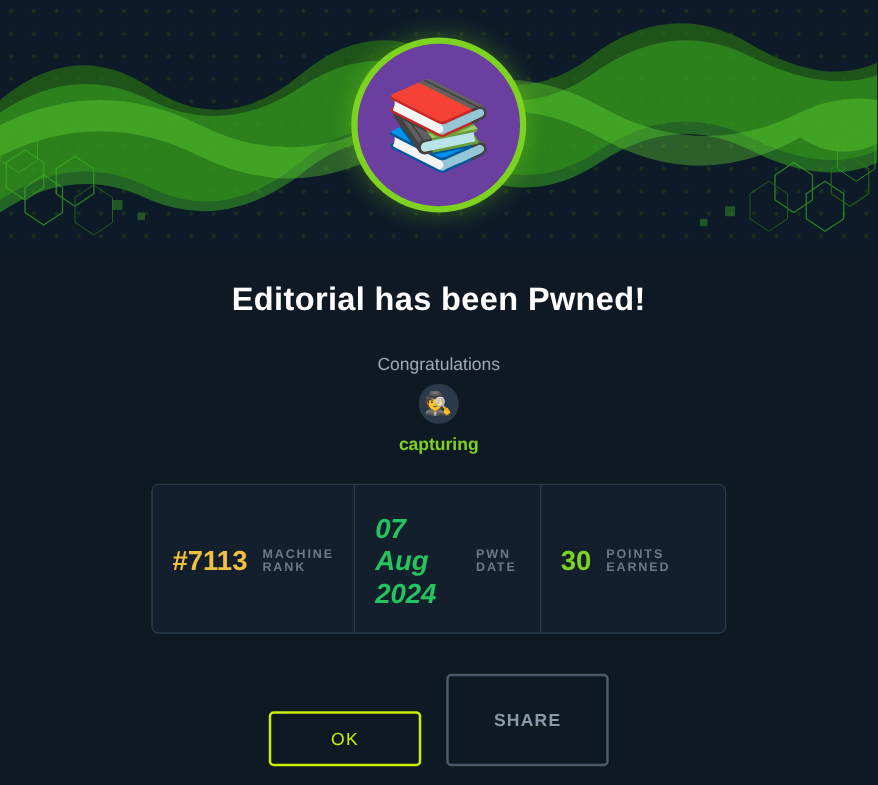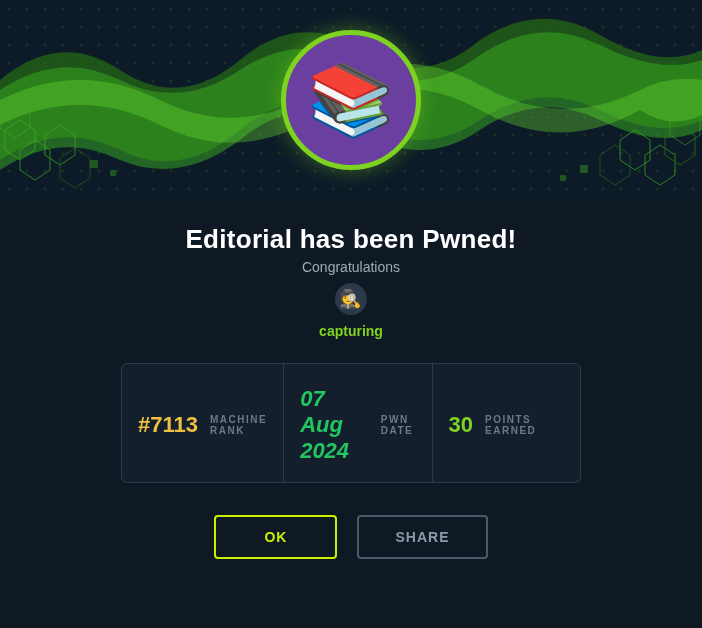--- a/index.html
+++ b/index.html
@@ -52,21 +52,21 @@
       align-items: center;
       padding: 24px 40px 0;
       width: 100%;
     }
 
     .pwned-title {
       color: #ffffff;
       font-size: 26px;
       font-weight: 700;
       text-align: center;
-      margin-bottom: 4px;
+      margin-bottom: 28px;
       letter-spacing: 0.3px;
     }
 
     .congrats-row {
       display: flex;
       align-items: center;
       gap: 8px;
       margin-bottom: 24px;
       font-size: 14px;
       color: #a0aab4;
@@ -142,26 +142,27 @@
     .buttons-row {
       display: flex;
       gap: 20px;
     }
 
     .btn-ok {
       background: transparent;
       border: 2px solid #c8f000;
       color: #c8f000;
       font-size: 14px;
-      font-weight: 700;
+      font-weight: 400;
       letter-spacing: 1px;
       padding: 12px 48px;
       border-radius: 4px;
       cursor: pointer;
       text-transform: uppercase;
+      margin-top: 30px;
     }
 
     .btn-share {
       background: transparent;
       border: 2px solid #4a5a6a;
       color: #8a9aaa;
       font-size: 14px;
       font-weight: 700;
       letter-spacing: 1px;
       padding: 12px 36px;

